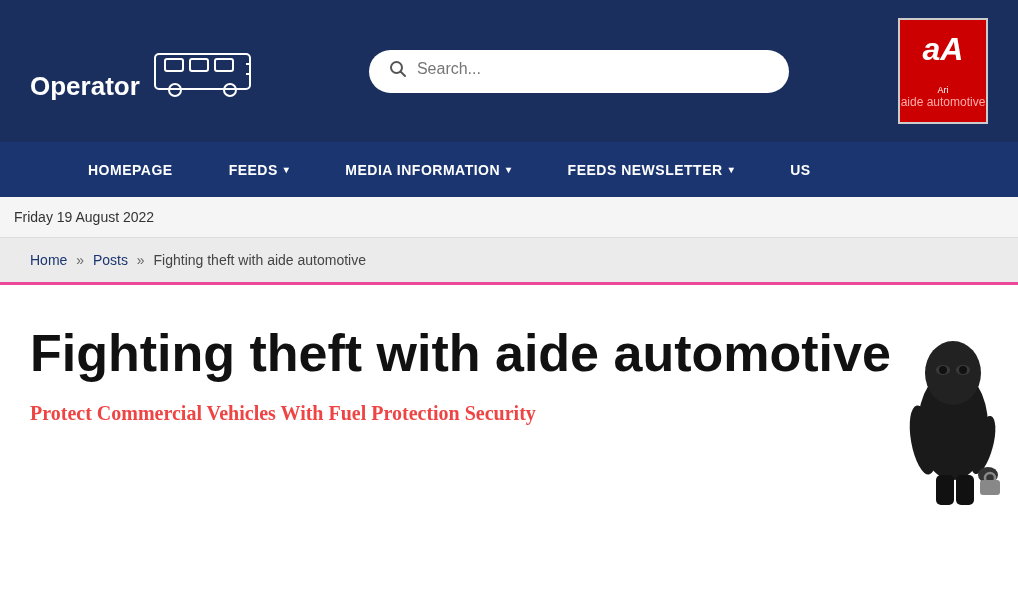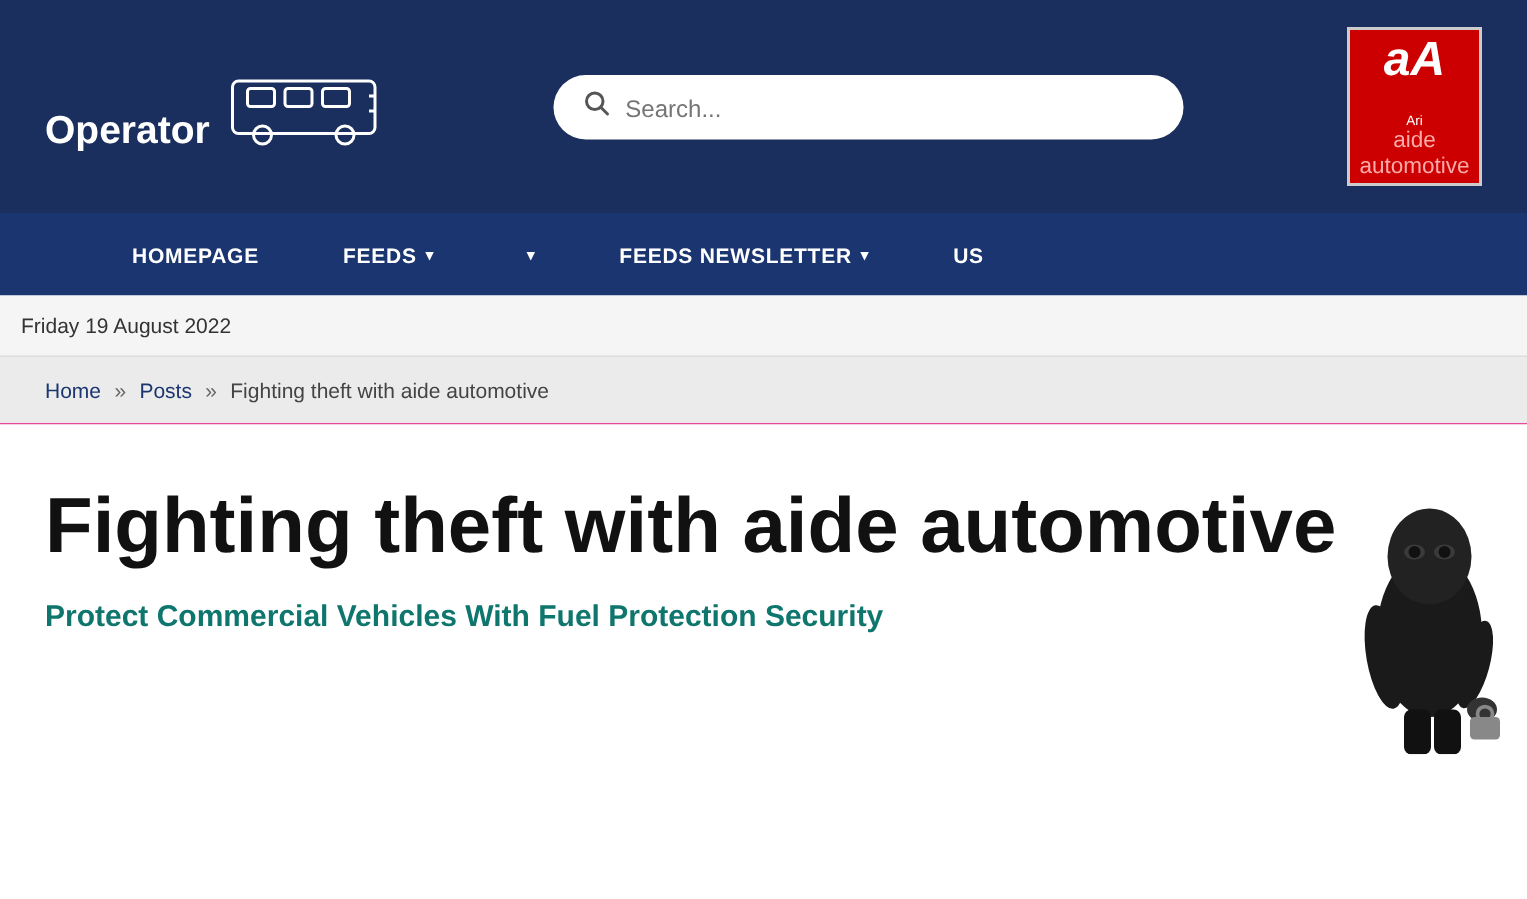--- a/index.html
+++ b/index.html
@@ -32,21 +32,21 @@
       height: 55px;
     }
 
     .search-bar {
       flex: 1;
       max-width: 420px;
       margin: 0 30px;
       background: white;
       border-radius: 30px;
       display: flex;
-      align-items: flex-end;
+      align-items: flex-start;
       padding: 10px 20px;
       gap: 10px;
     }
 
     .search-icon-svg {
       color: #555;
       font-size: 18px;
     }
 
     .search-input {
@@ -80,21 +80,21 @@
       line-height: 1;
       font-style: italic;
     }
 
     .advertiser-logo .logo-sub {
       font-size: 9px;
       margin-top: 20px;
     }
 
     .advertiser-logo .logo-brand {
-      font-size: 15px;
+      font-size: 12px;
       color: #ffaaaa;
     }
 
     
     .nav {
       background: #1a3570;
       display: flex;
       align-items: center;
       padding: 0 60px;
       height: 55px;
@@ -128,21 +128,21 @@
       font-size: 14px;
       color: #333;
     }
 
     
     .breadcrumb {
       background: #ebebeb;
       padding: 14px 30px;
       font-size: 14px;
       color: #444;
-      border-bottom: 1px solid #ec4899;
+      border-bottom: 3px solid #ec4899;
     }
 
     .breadcrumb a {
       color: #1a3570;
       text-decoration: none;
     }
 
     .breadcrumb .sep {
       margin: 0 5px;
       color: #666;
@@ -162,22 +162,23 @@
       font-weight: 900;
       color: #111;
       line-height: 1.1;
       max-width: 870px;
       margin-bottom: 20px;
     }
 
     .article-subtitle {
       font-size: 20px;
       font-weight: bold;
-      color: #0f766e;
+      color: #ef4444;
       max-width: 780px;
+      font-family: Liberation Serif, serif;
     }
 
     
     .person-figure {
       position: absolute;
       right: 0;
       bottom: 0;
       width: 130px;
       height: 170px;
     }
@@ -236,20 +237,21 @@
 
 <nav class="nav">
   <a class="nav-item">
     <span>HOMEPAGE</span>
   </a>
   <a class="nav-item">
     <span>FEEDS</span>
     <span class="chevron">▾</span>
   </a>
   <a class="nav-item">
+    <span>MEDIA INFORMATION</span>
     <span class="chevron">▾</span>
   </a>
   <a class="nav-item">
     <span>FEEDS NEWSLETTER</span>
     <span class="chevron">▾</span>
   </a>
   <a class="nav-item">
     <span>US</span>
   </a>
 </nav>

